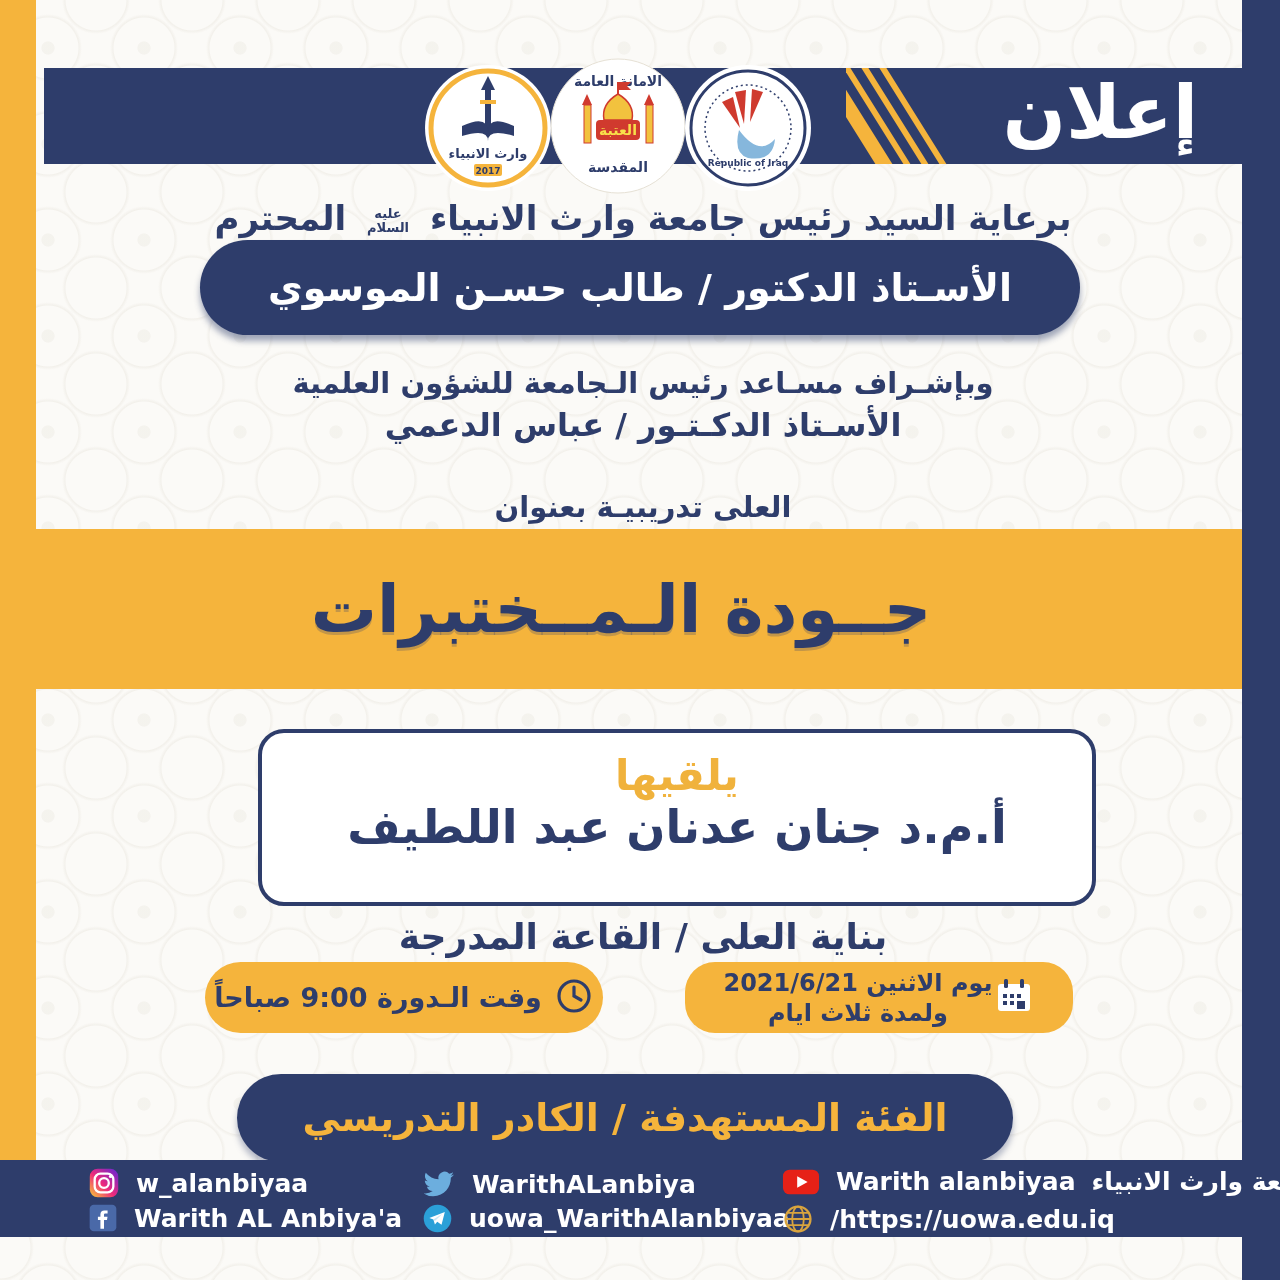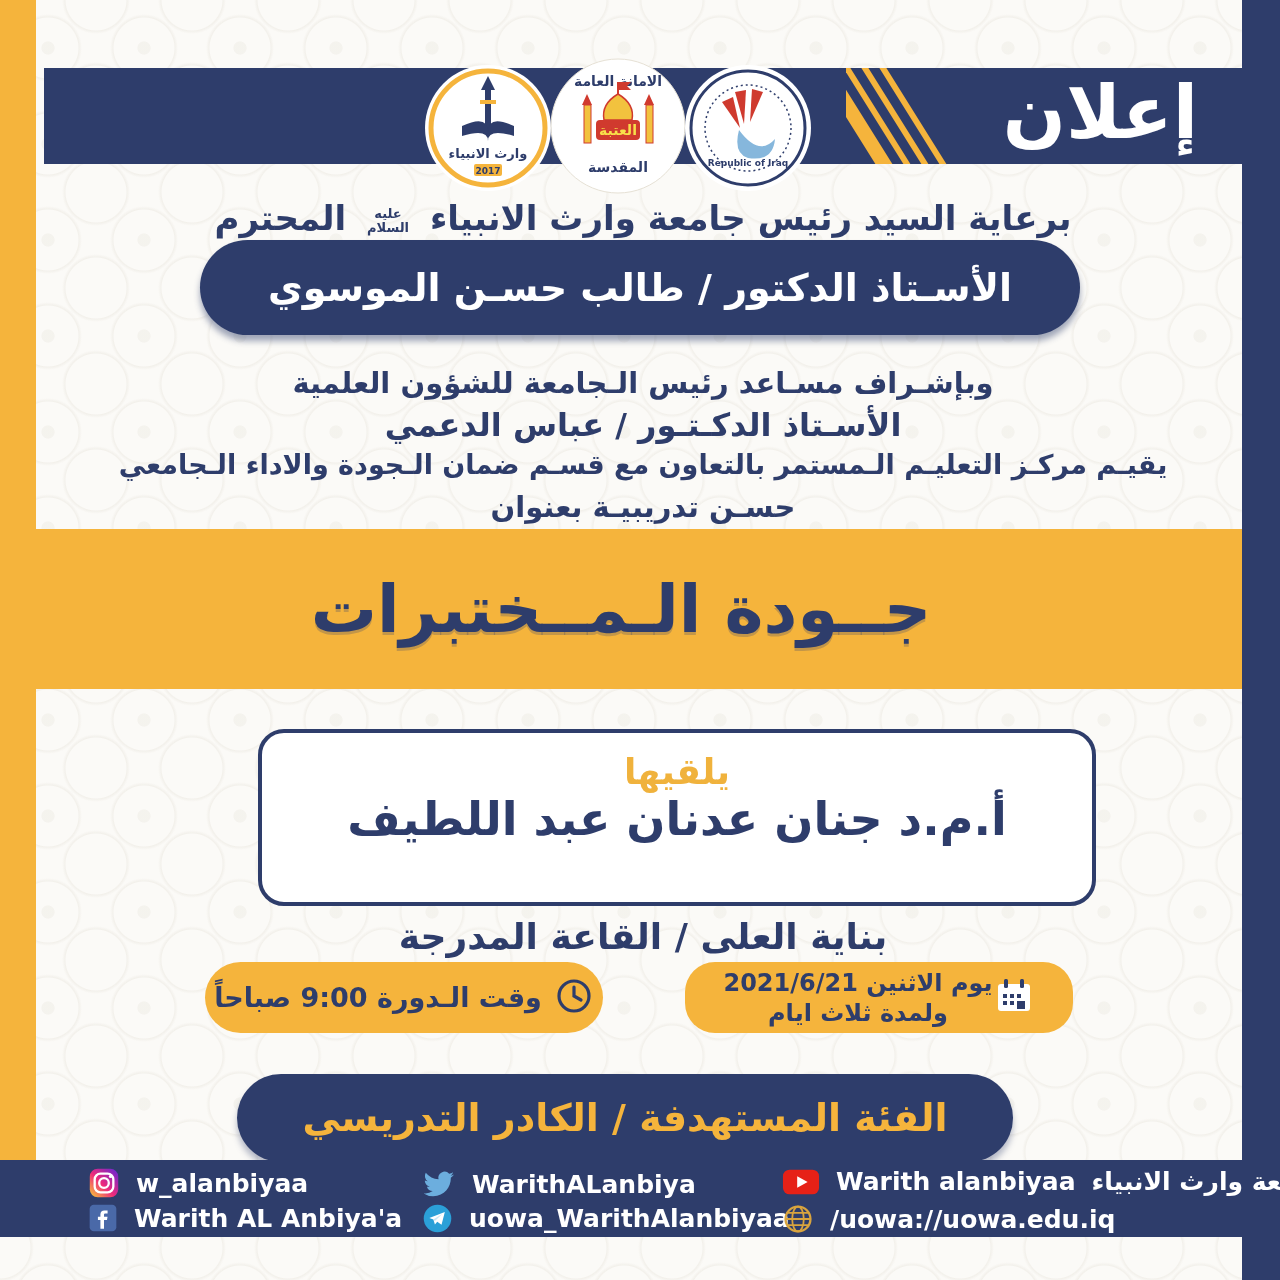--- a/index.html
+++ b/index.html
@@ -47,21 +47,21 @@
   #organizer-line{top:449px;font-size:27px;}
   #course-intro-line{top:490px;font-size:29px;}
   
   .title-band{position:absolute;left:0;top:529px;width:1242px;height:160px;background:#f5b43c;
     display:flex;align-items:center;justify-content:center;}
   .title-band .txt{color:#2e3d6b;font-size:66px;font-weight:bold;direction:rtl;letter-spacing:1px;
     text-shadow:0 3px 0 rgba(46,61,107,.25);}
   
   .lect-box{position:absolute;left:258px;top:729px;width:838px;height:177px;background:#fff;
     border:4px solid #2e3d6b;border-radius:26px;text-align:center;box-sizing:border-box;}
-  .lect-label{margin-top:18px;font-size:36px;font-weight:bold;color:#f0b23c;direction:rtl;}
+  .lect-label{margin-top:18px;font-size:42px;font-weight:bold;color:#f0b23c;direction:rtl;}
   .lect-name{font-size:46px;font-weight:bold;color:#2e3d6b;direction:rtl;}
   #venue-line{top:916px;font-size:36px;}
   
   .y-pill{position:absolute;background:#f5b43c;display:flex;align-items:center;justify-content:center;
     direction:rtl;color:#2e3d6b;font-weight:bold;}
   #date-pill{left:685px;top:962px;width:388px;height:71px;border-radius:30px;padding:0 14px;box-sizing:border-box;}
   #date-pill .lines{display:flex;flex-direction:column;align-items:center;line-height:1.25;}
   #date-pill .l1{font-size:24px;white-space:nowrap;}
   #date-pill .l2{font-size:24px;white-space:nowrap;}
   #time-pill{left:205px;top:962px;width:398px;height:71px;border-radius:36px;gap:12px;}
@@ -144,22 +144,21 @@
     <span class="salam">عليه السلام</span>
     <span>المحترم</span>
   </div>
 
   <div id="president-pill">
     <span class="txt">الأسـتاذ الدكتور / طالب حسـن الموسوي</span>
   </div>
 
   <div class="c-line navy" id="supervision-line">وبإشـراف مسـاعد رئيس الـجامعة للشؤون العلمية</div>
   <div class="c-line navy" id="supervisor-line">الأسـتاذ الدكـتـور / عباس الدعمي</div>
-  <div class="c-line navy" id="organizer-line">يقيـم مركـز التعليـم الـمستمر بالتعاون مع قسـم ضمان الـجودة والاداء الـجامعي</div>
-  <div class="c-line navy" id="course-intro-line">حسـن تدريبيـة بعنوان</div>
+  <div class="c-line navy" id="course-intro-line">العلى تدريبيـة بعنوان</div>
 
   <div class="title-band">
     <span class="txt">جــودة الـمــختبرات</span>
   </div>
 
   <div class="lect-box">
     <div class="lect-label">يلقيها</div>
     <div class="lect-name">أ.م.د جنان عدنان عبد اللطيف</div>
   </div>
 
@@ -264,17 +263,17 @@
     </div>
 
     <div class="f-item" id="f-web">
       <span>
         <svg width="32" height="32" viewBox="0 0 36 36">
           <circle cx="18" cy="18" r="14" fill="none" stroke="#d9a43e" stroke-width="2.6"></circle>
           <ellipse cx="18" cy="18" rx="6.5" ry="14" fill="none" stroke="#d9a43e" stroke-width="2"></ellipse>
           <path d="M4.5 18 h27 M6.5 11 h23 M6.5 25 h23" stroke="#d9a43e" stroke-width="2" fill="none"></path>
         </svg>
       </span>
-      <span>/uowa://uowa.edu.iq</span>
+      <span>/https://uowa.edu.iq</span>
     </div>
 
   </div>
 </div>
 
 </body></html>

